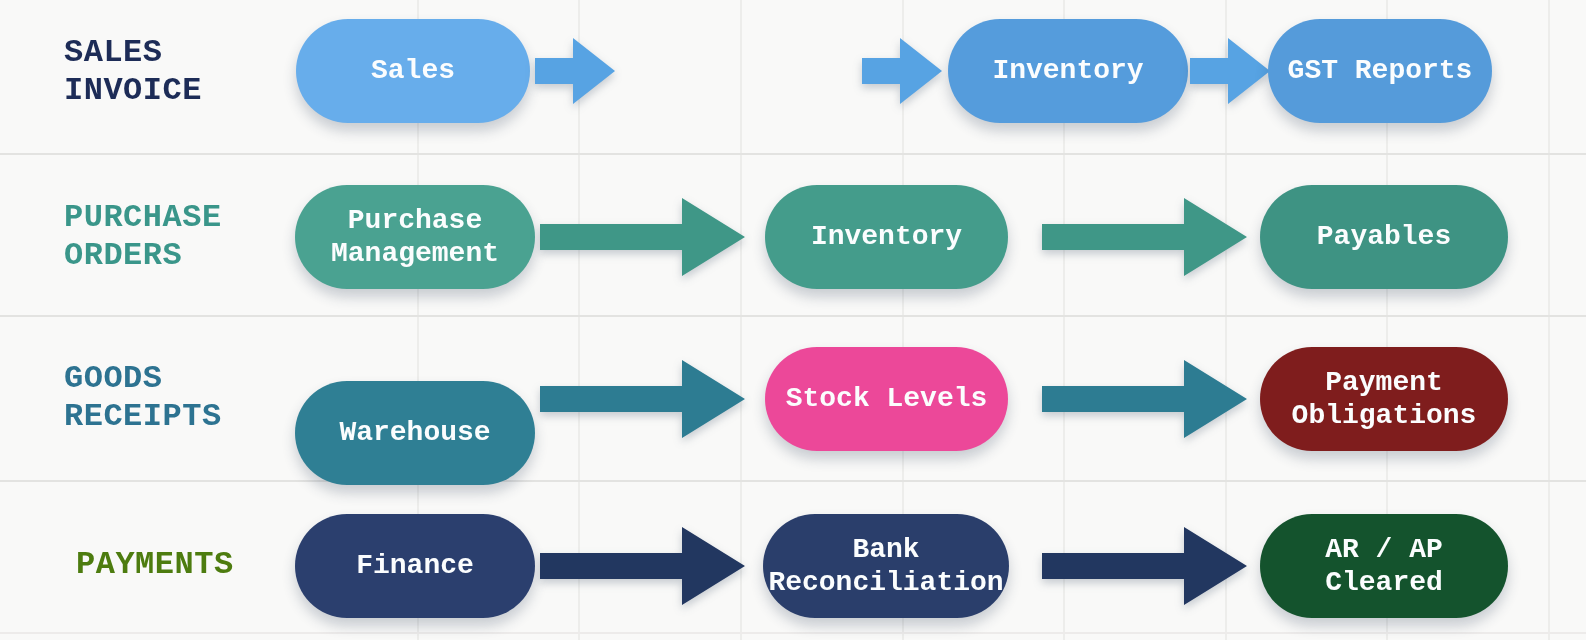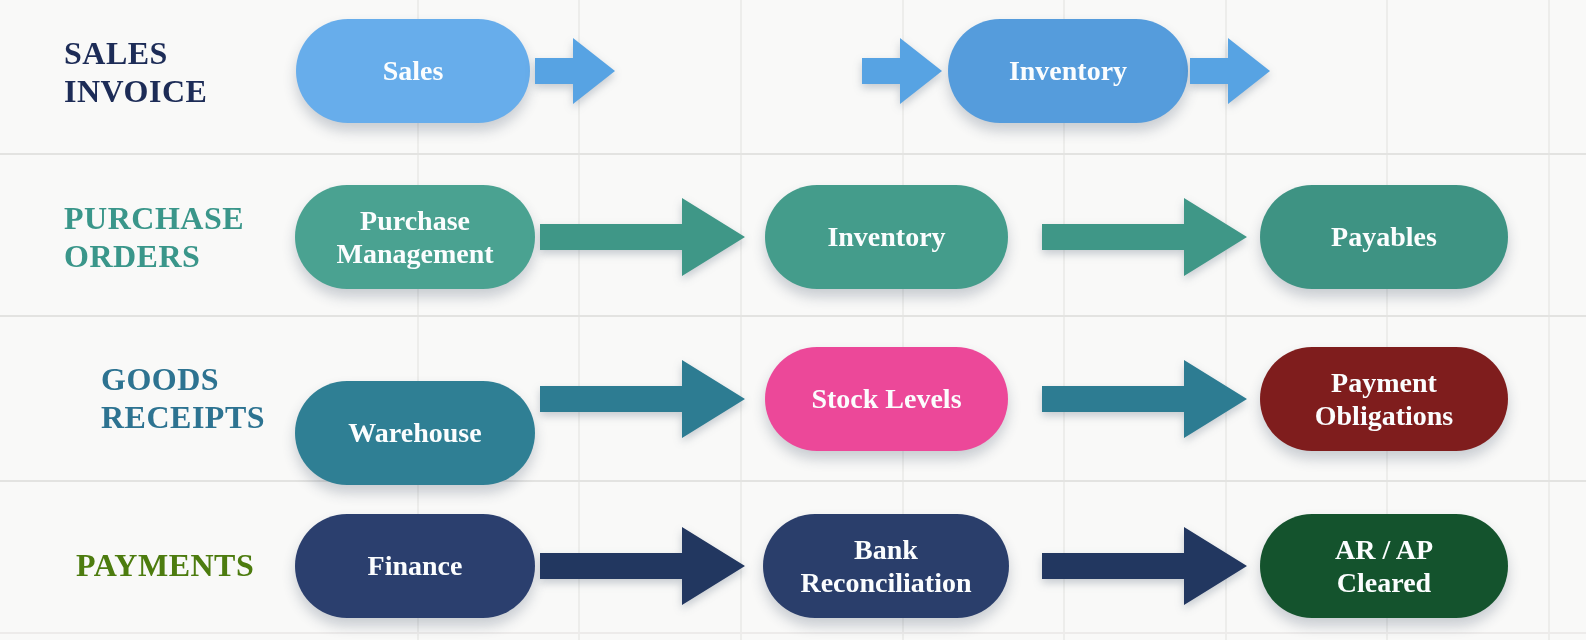--- a/index.html
+++ b/index.html
@@ -1,21 +1,21 @@
 <!DOCTYPE html>
 <html><head>
 <meta charset="utf-8">
 <style>
   html,body { margin:0; padding:0; background:#ffffff; }
   .canvas {
     position:relative;
     width:1586px; height:640px;
     background:#f9f9f8;
     overflow:hidden;
-    font-family:Liberation Serif, serif;
+    font-family:Liberation Mono, monospace;
   }
   .vline { position:absolute; top:0; bottom:0; width:2px; background:#ededeb; }
   .hline { position:absolute; left:0; right:0; height:2px; background:#e3e3e1; }
   .hline.faint { background:#edebea; }
   .row-label {
     position:absolute; left:64px;
     font-weight:bold; font-size:32px; line-height:1.2;
     letter-spacing:0.5px; white-space:pre-line;
   }
   .pill {
@@ -62,40 +62,41 @@
   <svg class="arrow" style="left: 862px; top: 35px; fill: rgb(87, 163, 227);" width="80" height="72" viewBox="0 0 80 72">
     <polygon points="0,23 38,23 38,3 80,36 38,69 38,49 0,49"></polygon>
   </svg>
 
   <div class="pill" style="left: 948px; top: 19px; width: 240px; background: rgb(85, 156, 220);">Inventory</div>
 
   <svg class="arrow" style="left: 1190px; top: 35px; fill: rgb(87, 163, 227);" width="80" height="72" viewBox="0 0 80 72">
     <polygon points="0,23 38,23 38,3 80,36 38,69 38,49 0,49"></polygon>
   </svg>
 
+  <div class="pill" style="left: 1268px; top: 19px; width: 224px; background: rgb(85, 155, 218);">GST Reports</div>
 
   <div class="row-label" style="top: 199px; color: rgb(58, 150, 138);">PURCHASE
 ORDERS</div>
 
   <div class="pill" style="left: 295px; top: 185px; width: 240px; background: rgb(74, 162, 145);">Purchase
 Management</div>
 
   <svg class="arrow" style="left: 540px; top: 195px; fill: rgb(63, 151, 135);" width="205" height="84" viewBox="0 0 205 84">
     <polygon points="0,29 142,29 142,3 205,42 142,81 142,55 0,55"></polygon>
   </svg>
 
   <div class="pill" style="left: 765px; top: 185px; width: 243px; background: rgb(68, 156, 139);">Inventory</div>
 
   <svg class="arrow" style="left: 1042px; top: 195px; fill: rgb(63, 151, 135);" width="205" height="84" viewBox="0 0 205 84">
     <polygon points="0,29 142,29 142,3 205,42 142,81 142,55 0,55"></polygon>
   </svg>
 
   <div class="pill" style="left: 1260px; top: 185px; width: 248px; background: rgb(62, 147, 131);">Payables</div>
 
-  <div class="row-label" style="top: 360px; color: rgb(45, 115, 145); margin-left: 37px;">GOODS
+  <div class="row-label" style="top: 360px; color: rgb(45, 115, 145);">GOODS
 RECEIPTS</div>
 
   <div class="pill" style="left: 295px; top: 347px; width: 240px; background: rgb(47, 127, 148); margin-top: 34px;">Warehouse</div>
 
   <svg class="arrow" style="left: 540px; top: 357px; fill: rgb(45, 124, 146);" width="205" height="84" viewBox="0 0 205 84">
     <polygon points="0,29 142,29 142,3 205,42 142,81 142,55 0,55"></polygon>
   </svg>
 
   <div class="pill" style="left: 765px; top: 347px; width: 243px; background: #ec4899;">Stock Levels</div>
 

